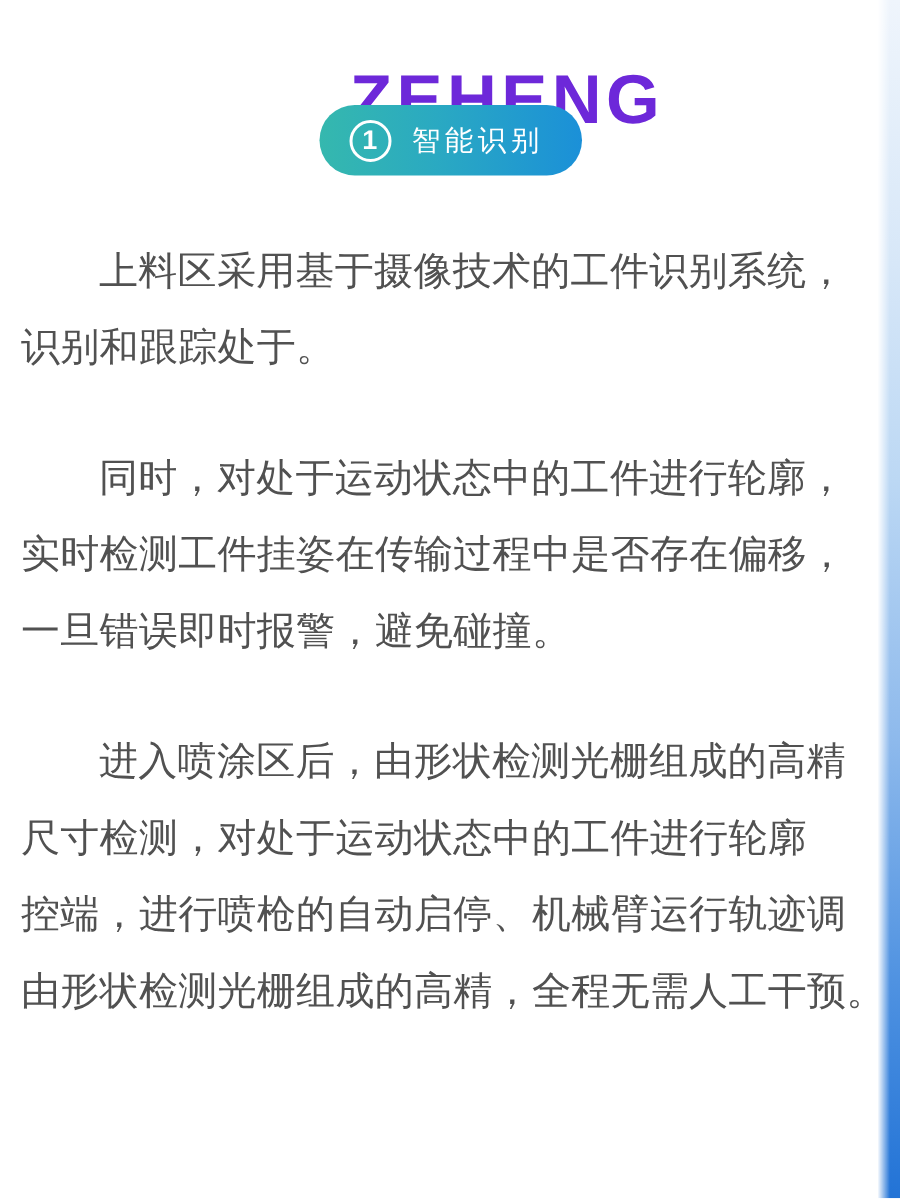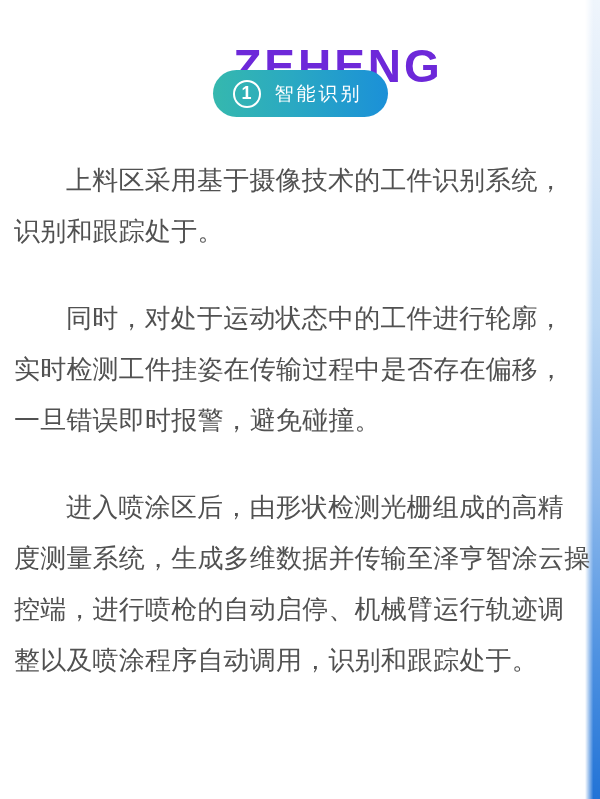--- a/index.html
+++ b/index.html
@@ -129,17 +129,17 @@
   </div>
 
   <div class="paragraph">
     <div class="text-line indent">同时，对处于运动状态中的工件进行轮廓，</div>
     <div class="text-line">实时检测工件挂姿在传输过程中是否存在偏移，</div>
     <div class="text-line">一旦错误即时报警，避免碰撞。</div>
   </div>
 
   <div class="paragraph">
     <div class="text-line indent">进入喷涂区后，由形状检测光栅组成的高精</div>
-    <div class="text-line">度测量系统，生成多维数据并传输至泽亨智涂云操</div>
+    <div class="text-line">尺寸检测，对处于运动状态中的工件进行轮廓</div>
     <div class="text-line">控端，进行喷枪的自动启停、机械臂运行轨迹调</div>
-    <div class="text-line">整以及喷涂程序自动调用，识别和跟踪处于。</div>
+    <div class="text-line">由形状检测光栅组成的高精，全程无需人工干预。</div>
   </div>
 </div>
 
 </body></html>

